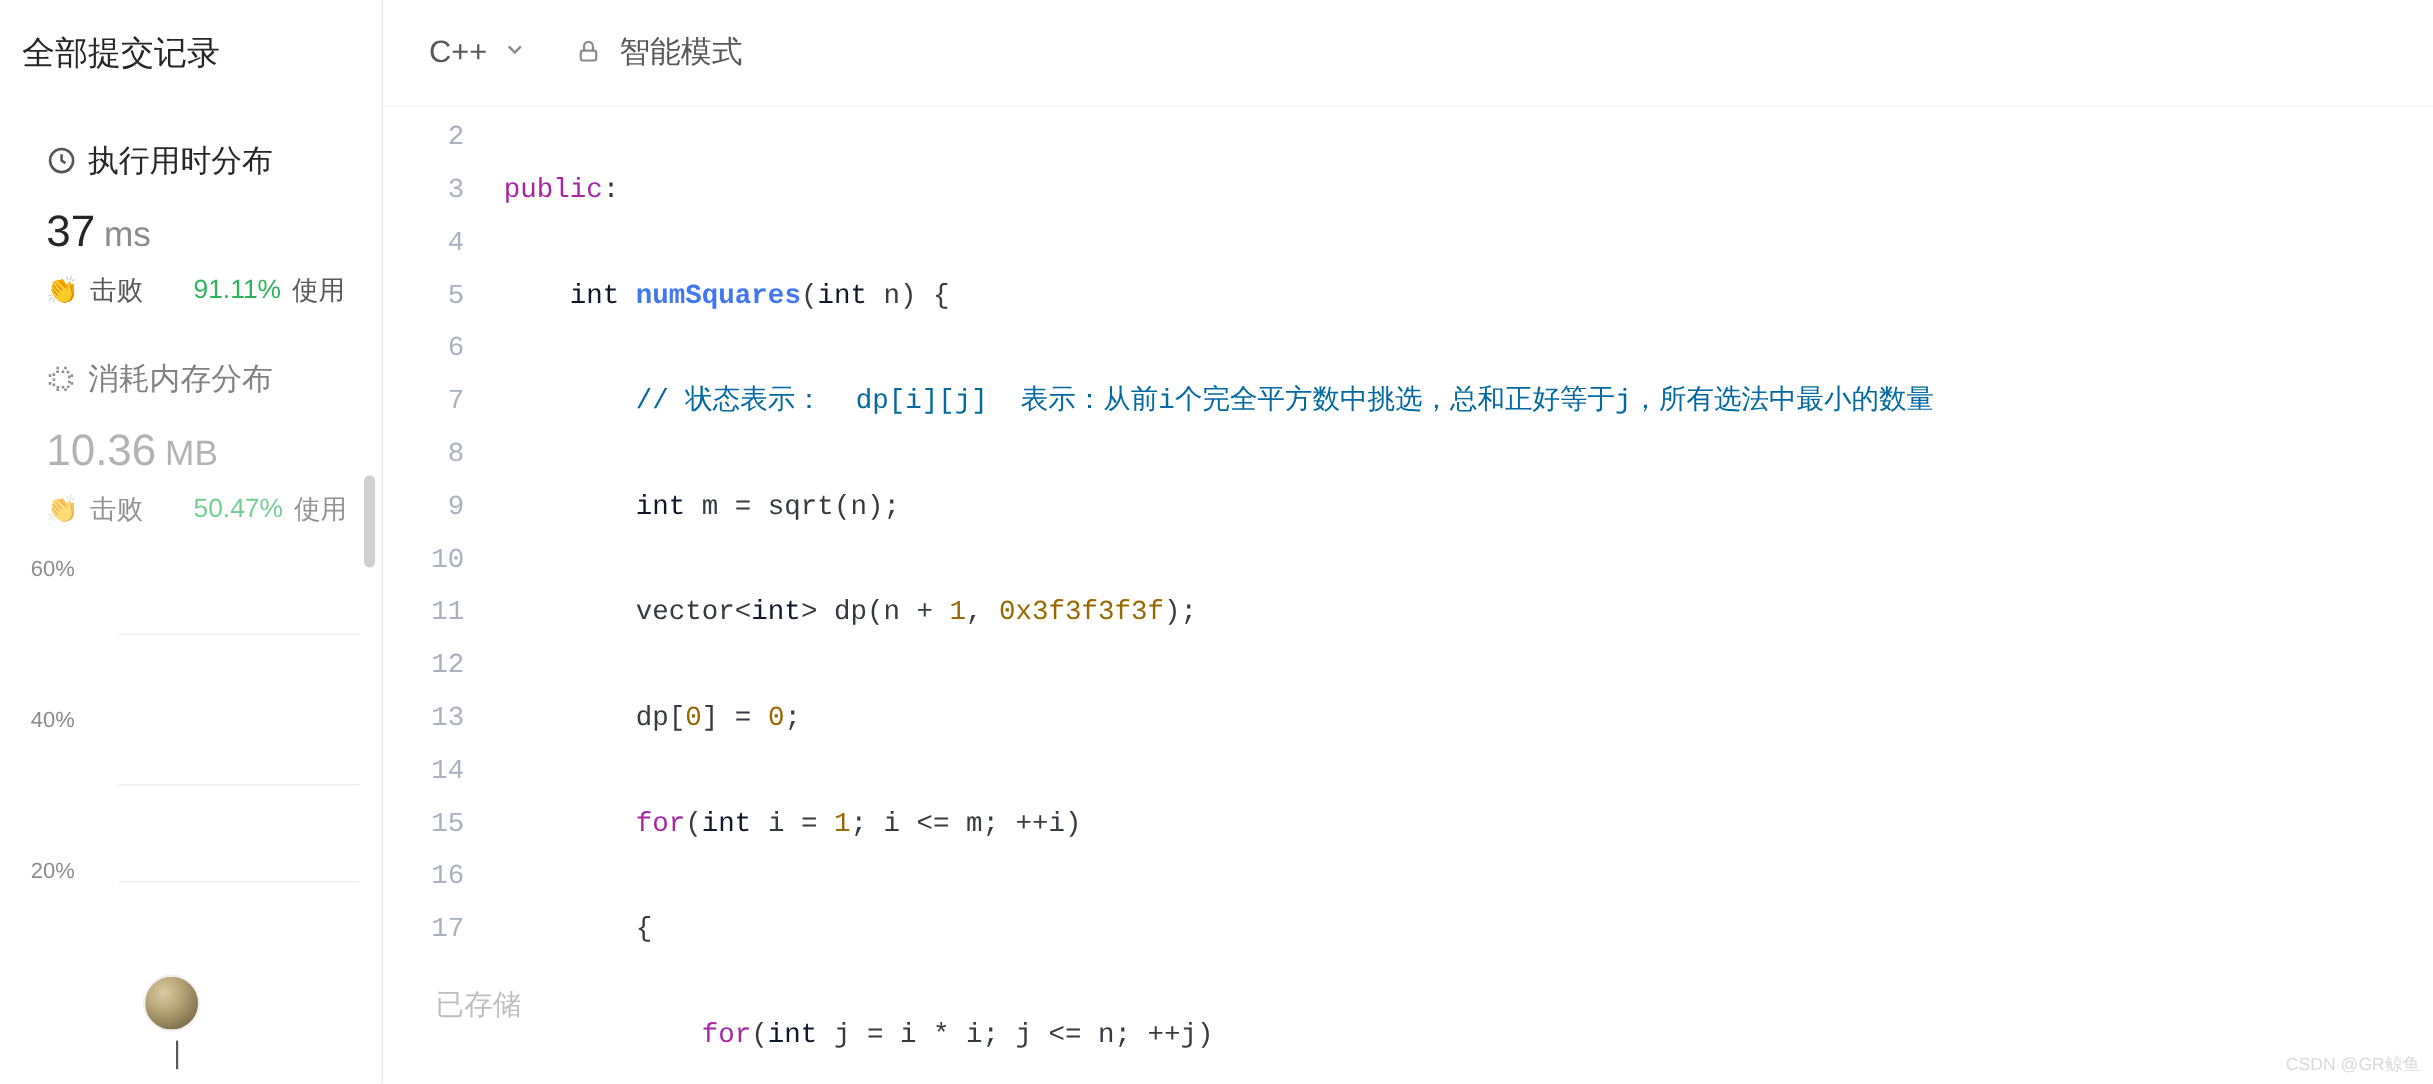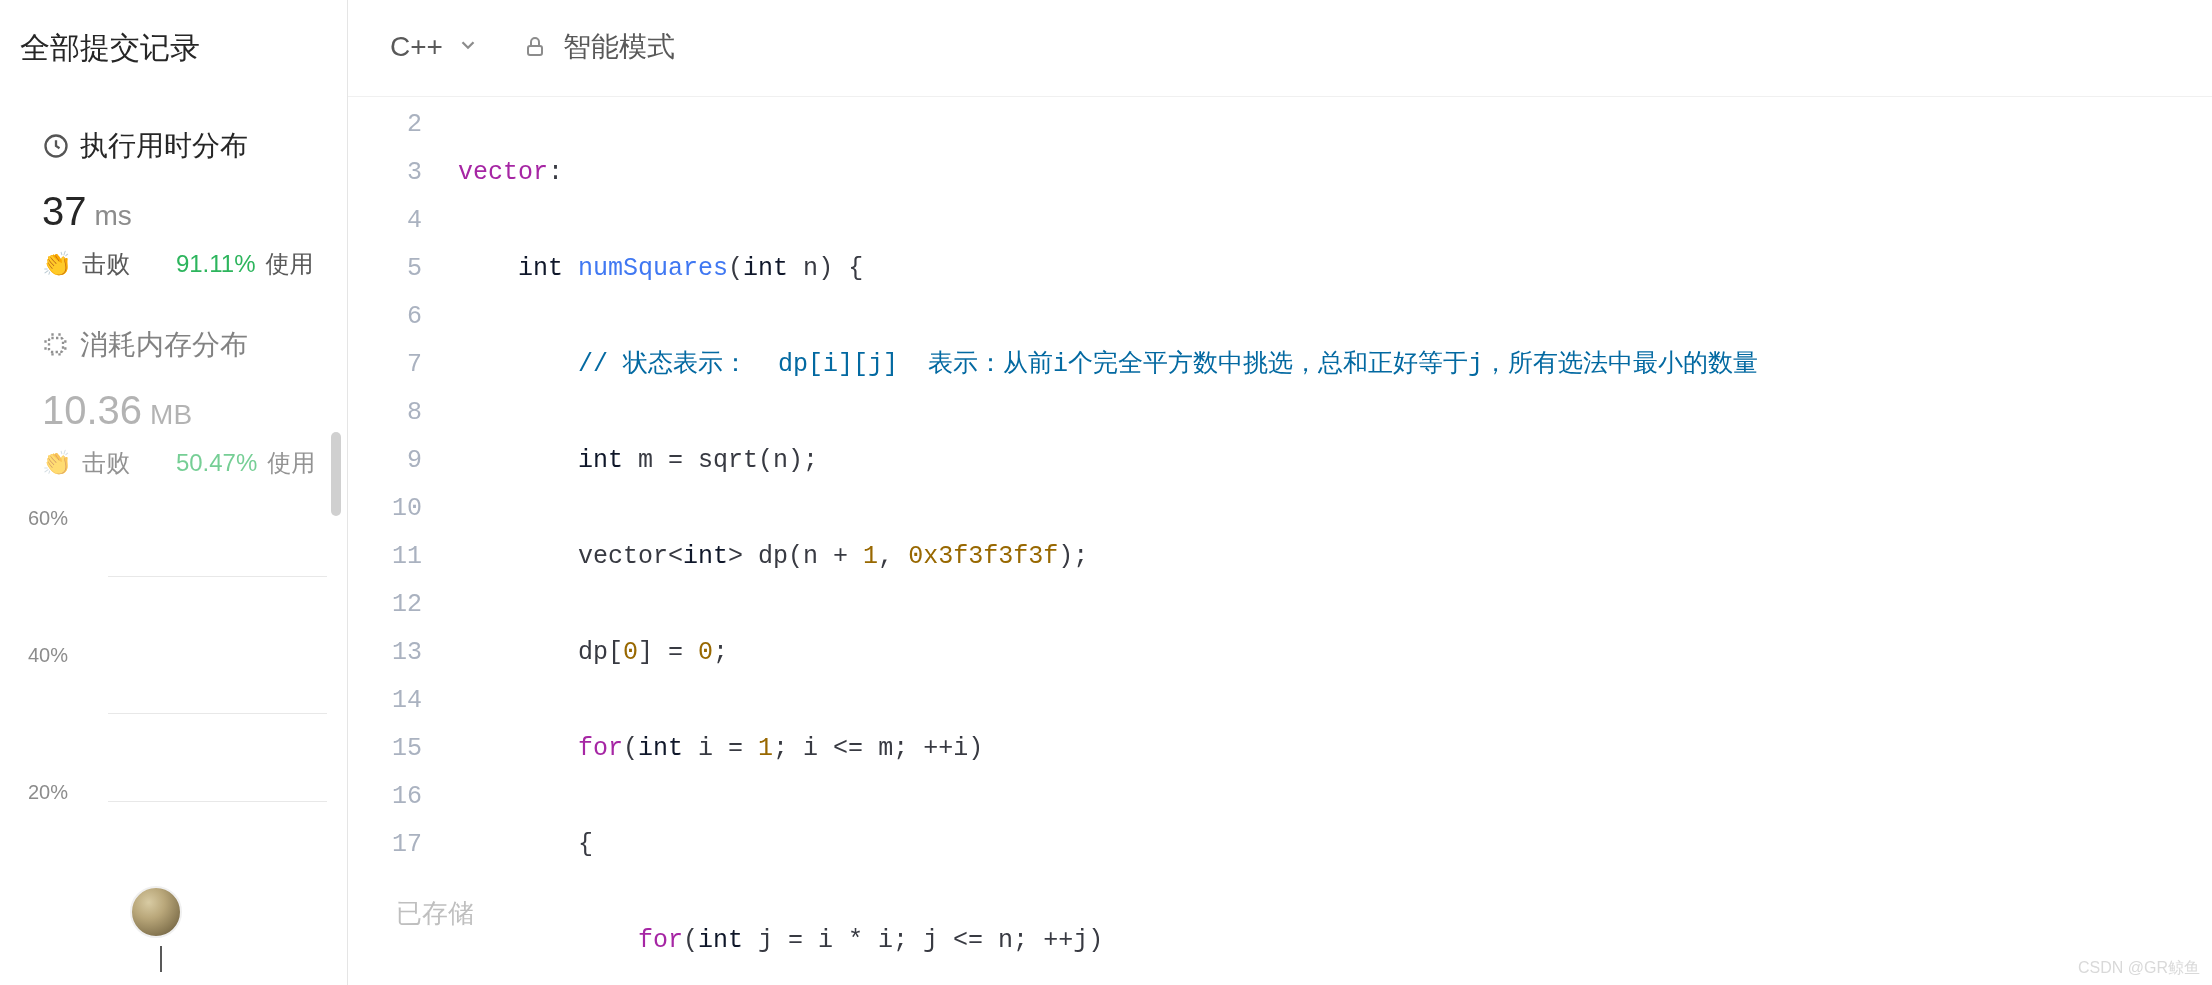--- a/index.html
+++ b/index.html
@@ -43,21 +43,21 @@
       align-items: center;
       justify-content: center;
       color: #555;
     }
     .metric-value {
       margin-top: 24px;
       font-size: 40px;
       color: #262626;
     }
     .metric-unit {
-      font-size: 28px;
+      font-size: 32px;
       color: #8c8c8c;
       margin-left: 8px;
     }
     .beats-line {
       margin-top: 14px;
       font-size: 24px;
       color: #595959;
       display: flex;
       align-items: center;
       gap: 10px;
@@ -163,21 +163,21 @@
     }
     .gutter div { }
     .code-area {
       flex: 1;
       white-space: pre;
       color: #383a42;
     }
     .code-line { display: block; height: 48px; }
     .kw { color: #a626a4; }
     .type { color: #0f172a; }
-    .func { color: #4078f2; }
+    .func { color: #4078f2; font-weight: bold; }
     .num { color: #986801; }
     .comment { color: #0369a1; }
     .saved-status {
       padding: 26px 0 20px 48px;
       font-size: 26px;
       color: #bfbfbf;
       position: absolute;
       bottom: 34px;
       left: 348px;
     }
@@ -300,21 +300,21 @@
         <div>10</div>
         <div>11</div>
         <div>12</div>
         <div>13</div>
         <div>14</div>
         <div>15</div>
         <div>16</div>
         <div>17</div>
       </div>
       <div class="code-area">
-<span class="code-line"><span class="kw">vector</span>:</span>
+<span class="code-line"><span class="kw">public</span>:</span>
 <span class="code-line">    <span class="type">int</span> <span class="func">numSquares</span>(<span class="type">int</span><span> n</span>) {</span>
 <span class="code-line">        <span class="comment">// 状态表示：  dp[i][j]  表示：从前i个完全平方数中挑选，总和正好等于j，所有选法中最小的数量</span></span>
 <span class="code-line">        <span class="type">int</span><span> m = sqrt(n);</span></span>
 <span class="code-line">        <span>vector&lt;</span><span class="type">int</span><span>&gt; dp(n + </span><span class="num">1</span><span>, </span><span class="num">0x3f3f3f3f</span><span>);</span></span>
 <span class="code-line">        <span>dp[</span><span class="num">0</span><span>] = </span><span class="num">0</span><span>;</span></span>
 <span class="code-line">        <span class="kw">for</span><span>(</span><span class="type">int</span><span> i = </span><span class="num">1</span><span>; i &lt;= m; ++i)</span></span>
 <span class="code-line">        <span>{</span></span>
 <span class="code-line">            <span class="kw">for</span><span>(</span><span class="type">int</span><span> j = i * i; j &lt;= n; ++j)</span></span>
 
 

